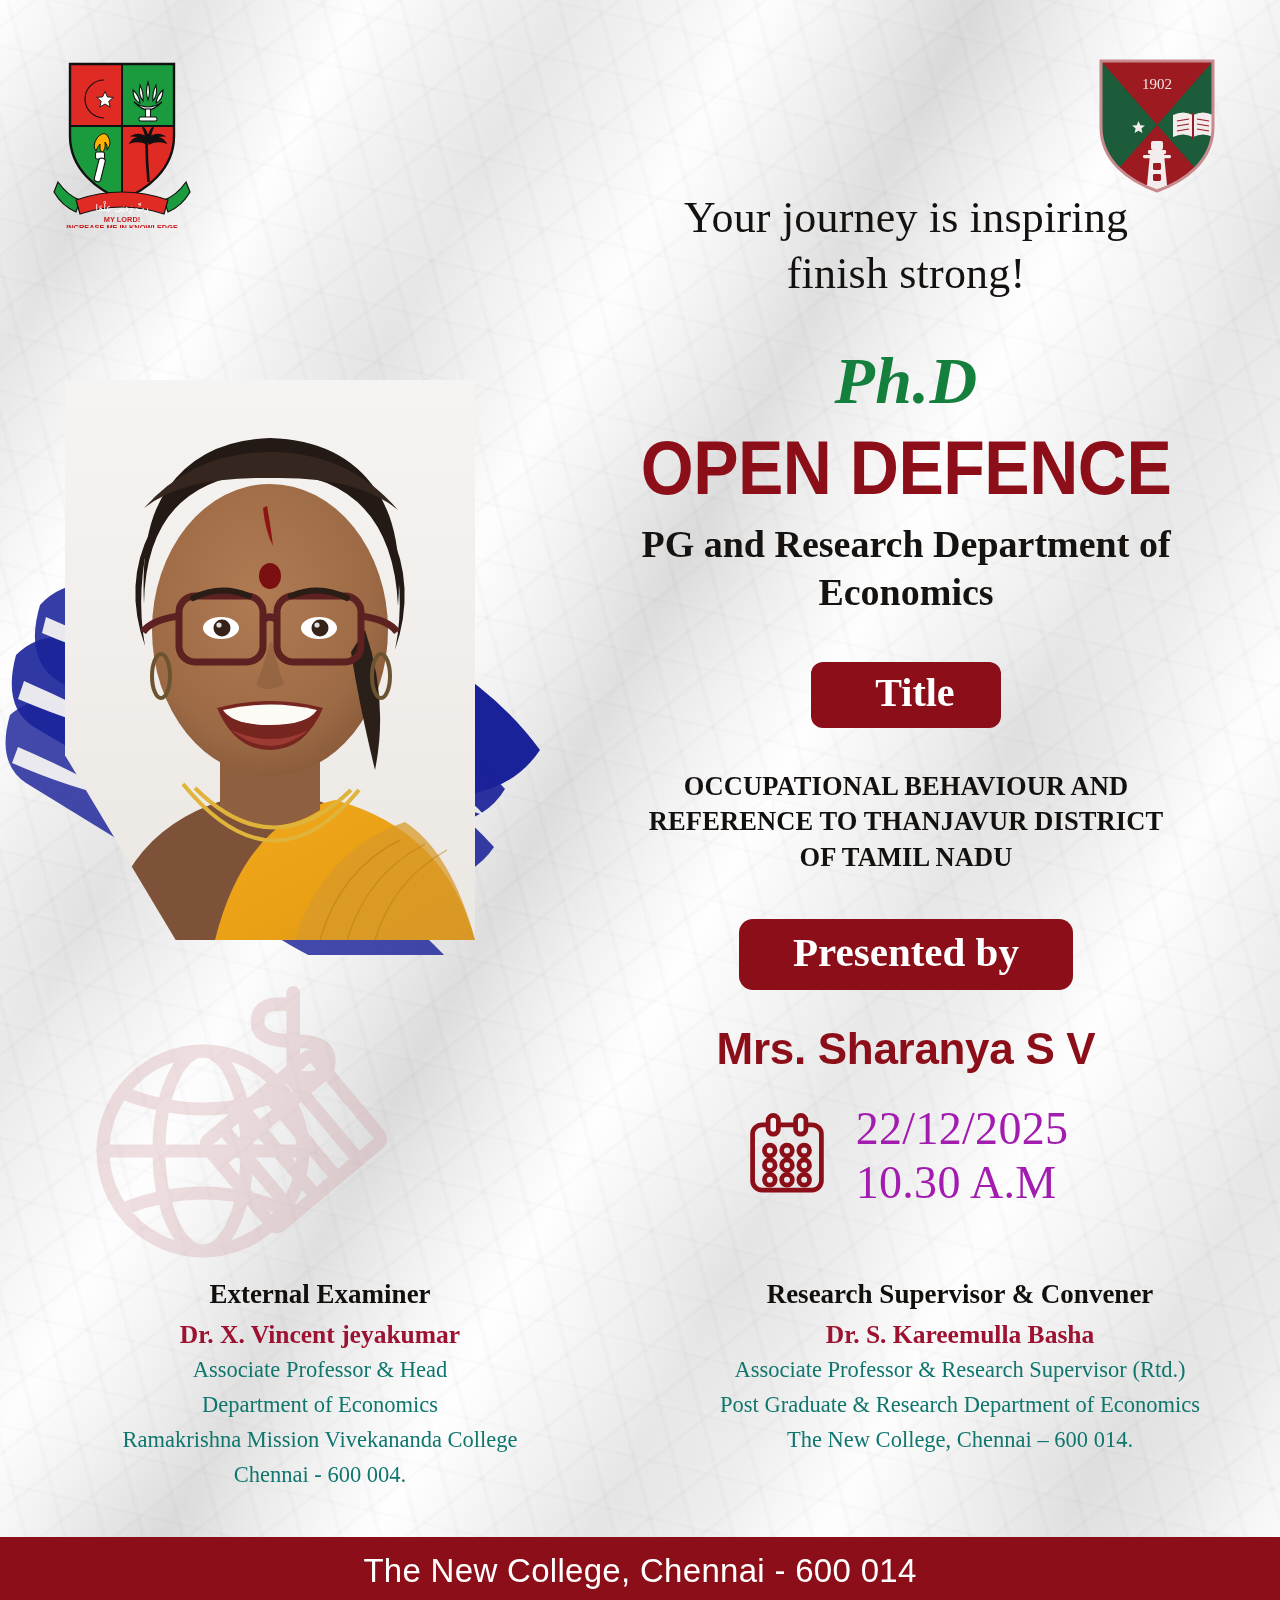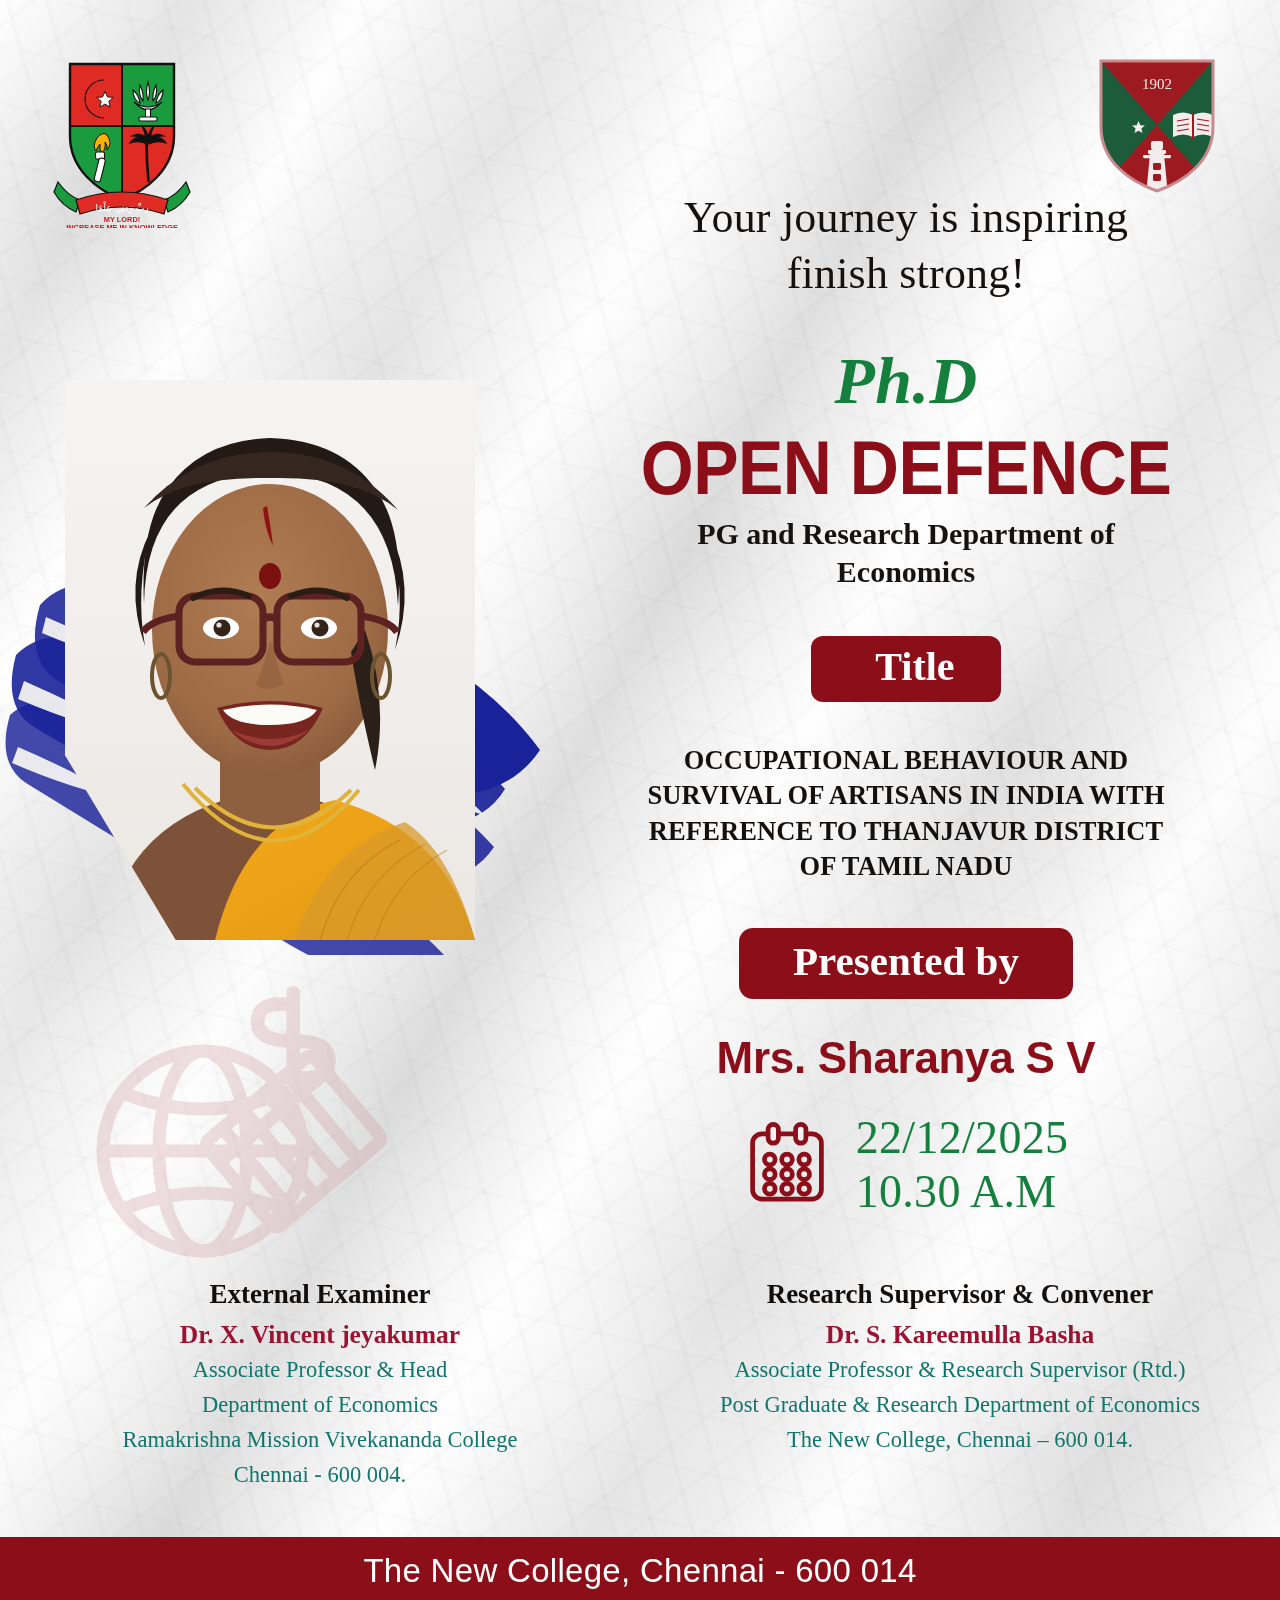--- a/index.html
+++ b/index.html
@@ -69,22 +69,22 @@
     font-style:italic;
   }
   .opendefence {
     margin-top:14px;
     font-size:68px; font-weight:bold; color:#8c0e18; line-height:1.05;
     letter-spacing:-.5px;
     font-family:"Liberation Sans", sans-serif;
     transform:scaleY(1.12); transform-origin:center top;
   }
   .dept {
-    margin-top:16px;
-    font-size:30px; font-weight:bold; color:#16120f; line-height:1.25;
+    margin-top:22px;
+    font-size:38px; font-weight:bold; color:#16120f; line-height:1.25;
   }
   .pill {
     display:inline-block;
     background:#8c0e18; color:#ffffff;
     border-radius:12px;
     padding:8px 46px 12px 64px;
     font-size:40px; font-weight:bold; line-height:1.15;
   }
   #title-pill-wrap { margin-top:46px; }
   .thesis-title {
@@ -99,21 +99,21 @@
     font-size:44px; font-weight:bold; color:#8c0e18;
     font-family:"Liberation Sans", sans-serif;
     letter-spacing:-.3px;
   }
   #datetime-row {
     margin-top:28px;
     display:flex; align-items:center; justify-content:center; gap:26px;
   }
   #cal-icon { flex:0 0 auto; }
   #datetime-text { text-align:left; }
-  .dt-line { font-size:46px; line-height:1.18; color:#15803d; letter-spacing:.3px; }
+  .dt-line { font-size:46px; line-height:1.18; color:#a21caf; letter-spacing:.3px; }
 
   
   #bottom { position:absolute; left:0; top:1278px; width:1280px; display:flex; }
   .bcol { flex:1 1 0; text-align:center; padding:0 18px; }
   .brole { font-size:27px; font-weight:bold; color:#110e0c; line-height:1.2; }
   .bname { font-size:25.5px; font-weight:bold; color:#9c1230; margin-top:10px; line-height:1.2; }
   .bline { font-size:22.5px; color:#0f766e; line-height:1.42; margin-top:3px; }
 
   
   #footer {
@@ -382,21 +382,20 @@
       <div>PG and Research Department of</div>
       <div>Economics</div>
     </div>
 
     <div id="title-pill-wrap">
       <span class="pill">Title</span>
     </div>
 
     <div class="thesis-title">
       <div>OCCUPATIONAL BEHAVIOUR AND</div>
-      <div>SURVIVAL OF ARTISANS IN INDIA WITH</div>
       <div>REFERENCE TO THANJAVUR DISTRICT</div>
       <div>OF TAMIL NADU</div>
     </div>
 
     <div id="presented-wrap">
       <span class="pill" id="presented-pill">Presented by</span>
     </div>
 
     <div class="presenter">Mrs. Sharanya S V</div>
 

